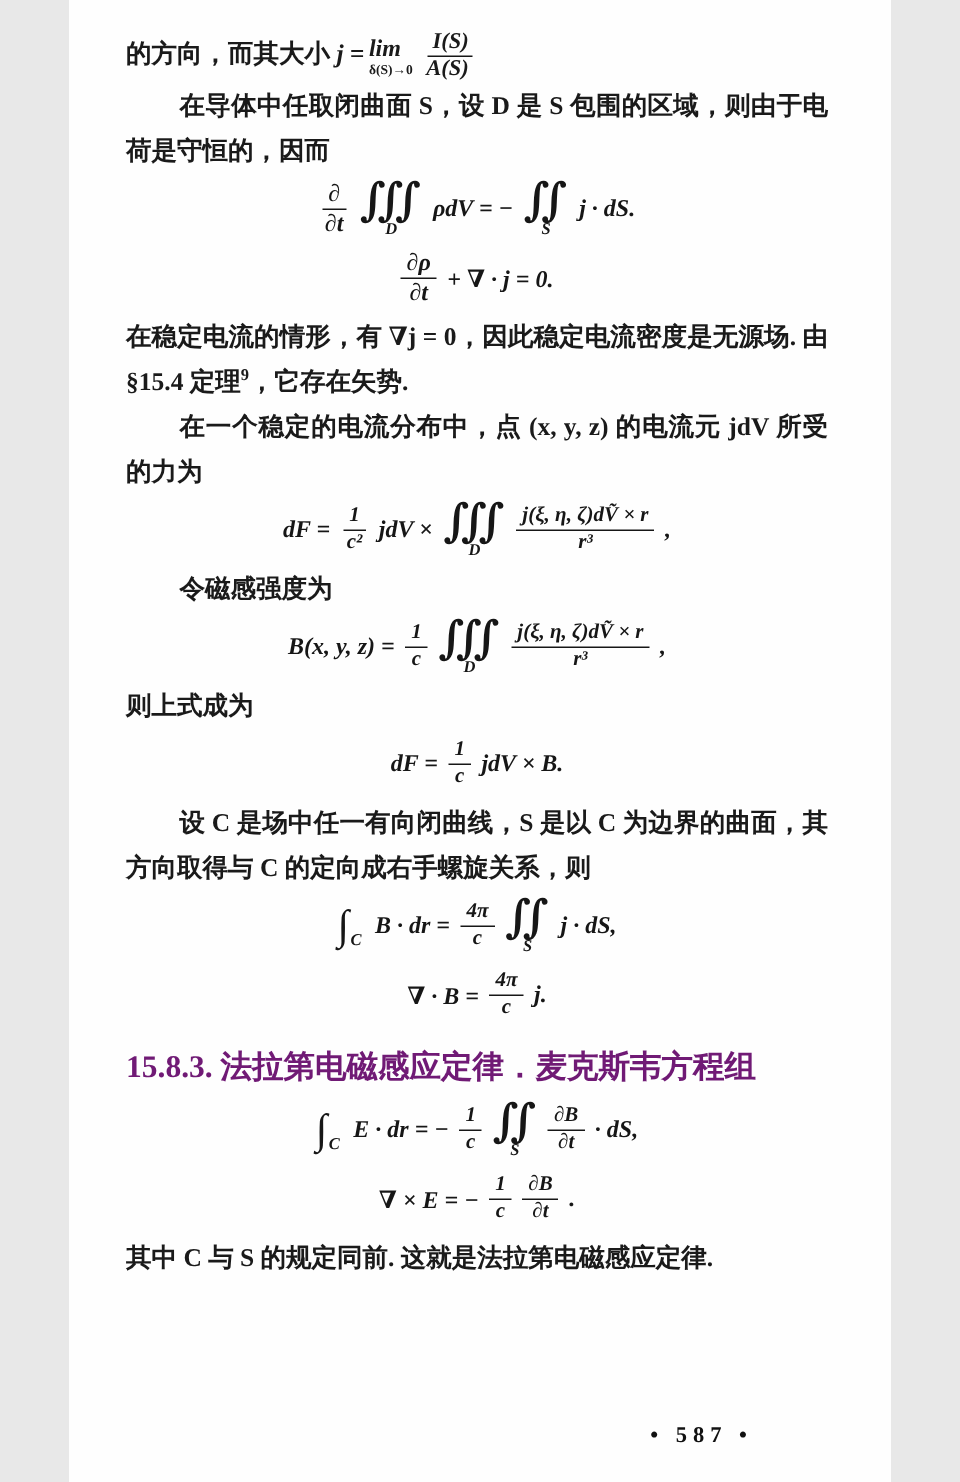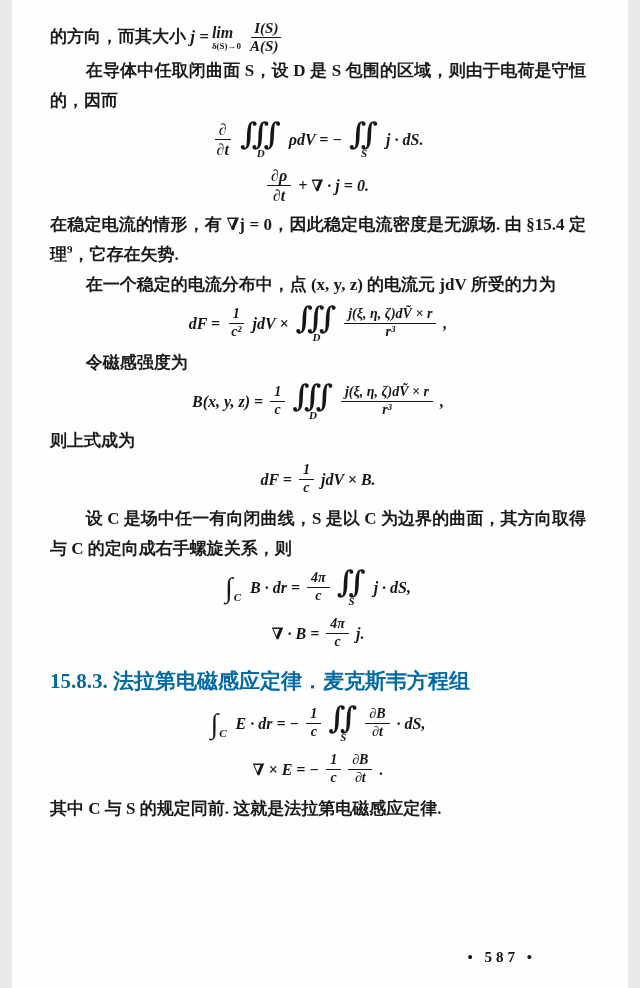--- a/index.html
+++ b/index.html
@@ -1,17 +1,17 @@
 <!DOCTYPE html>
 <html><head>
 <meta charset="utf-8">
 <style>
   html,body{margin:0;padding:0;background:#e8e8e8;}
   .page{
-    position:relative;width:616px;height:988px;margin:0 auto;
+    position:relative;width:548px;height:988px;margin:0 auto;
     background:#fefefe;color:#1a1a1a;overflow:hidden;
     font-family:"Liberation Serif","DejaVu Serif",serif;
   }
   .content{padding:20px 42px 0 38px;}
   .t{
     font-size:17px;line-height:30px;font-weight:bold;
     text-align:justify;margin:0;color:#1a1a1a;
   }
   .indent{text-indent:2.1em;}
   .mi{font-style:italic;}
@@ -36,21 +36,21 @@
   .intc .s{font-size:11px;margin:0 2px -3px 1px;}
   
   .lim{display:inline-flex;flex-direction:column;align-items:flex-start;vertical-align:middle;line-height:1;margin:0 3px;}
   .lim .top{font-size:16px;font-style:italic;}
   .lim .bot{font-size:9px;margin-top:1px;}
   .ifrac{display:inline-flex;flex-direction:column;align-items:flex-end;vertical-align:middle;line-height:1.15;font-size:15px;font-style:italic;margin:0 3px;}
   .ifrac .num{padding:0 3px;border-bottom:1.6px solid #161616;}
   .ifrac .den{padding:0 3px;}
   .heading{
     font-size:21px;font-weight:bold;line-height:34px;margin:8px 0 4px 0;
-    text-align:left;color:#0369a1;
+    text-align:left;color:#701a75;
   }
   .pageno{
     position:absolute;right:92px;bottom:22px;
     font-size:15px;font-weight:bold;letter-spacing:4px;color:#111;
   }
 </style>
 </head>
 <body>
 
 <div class="page">

